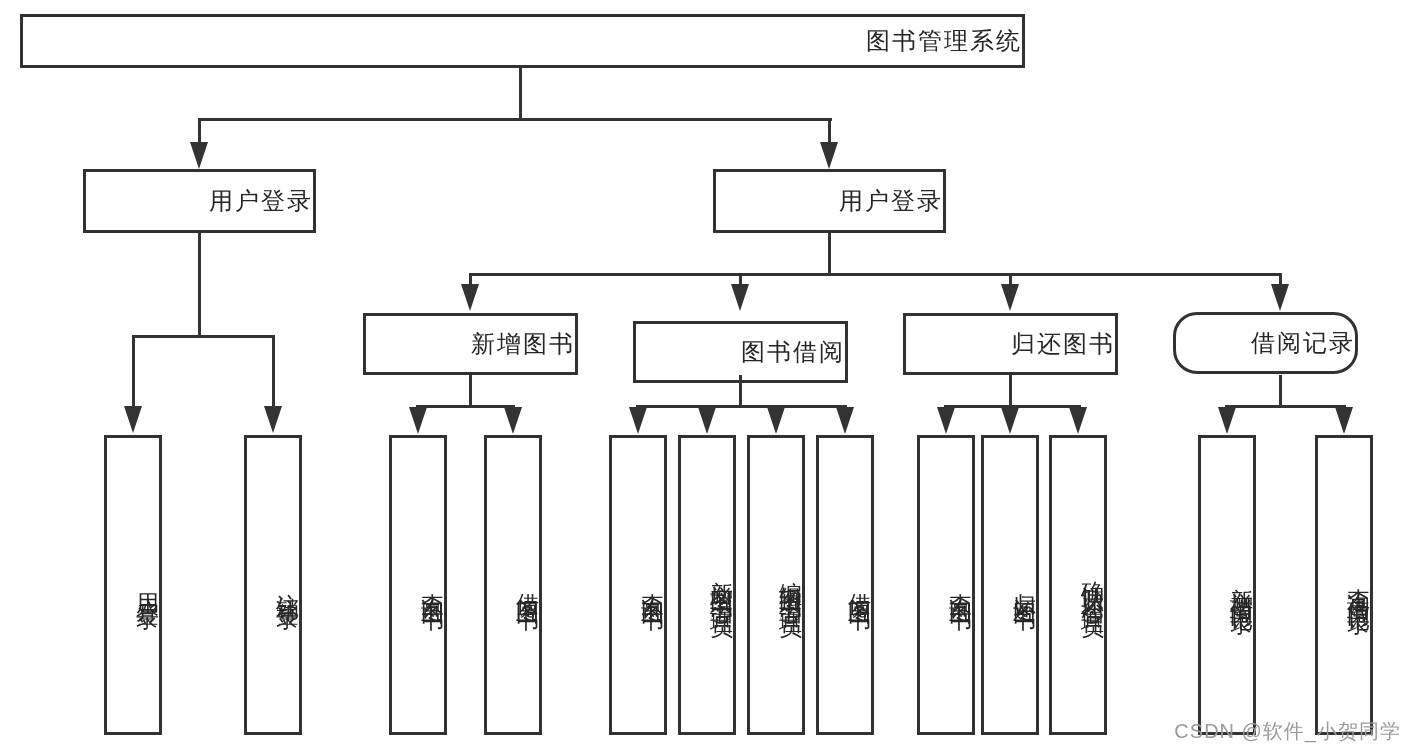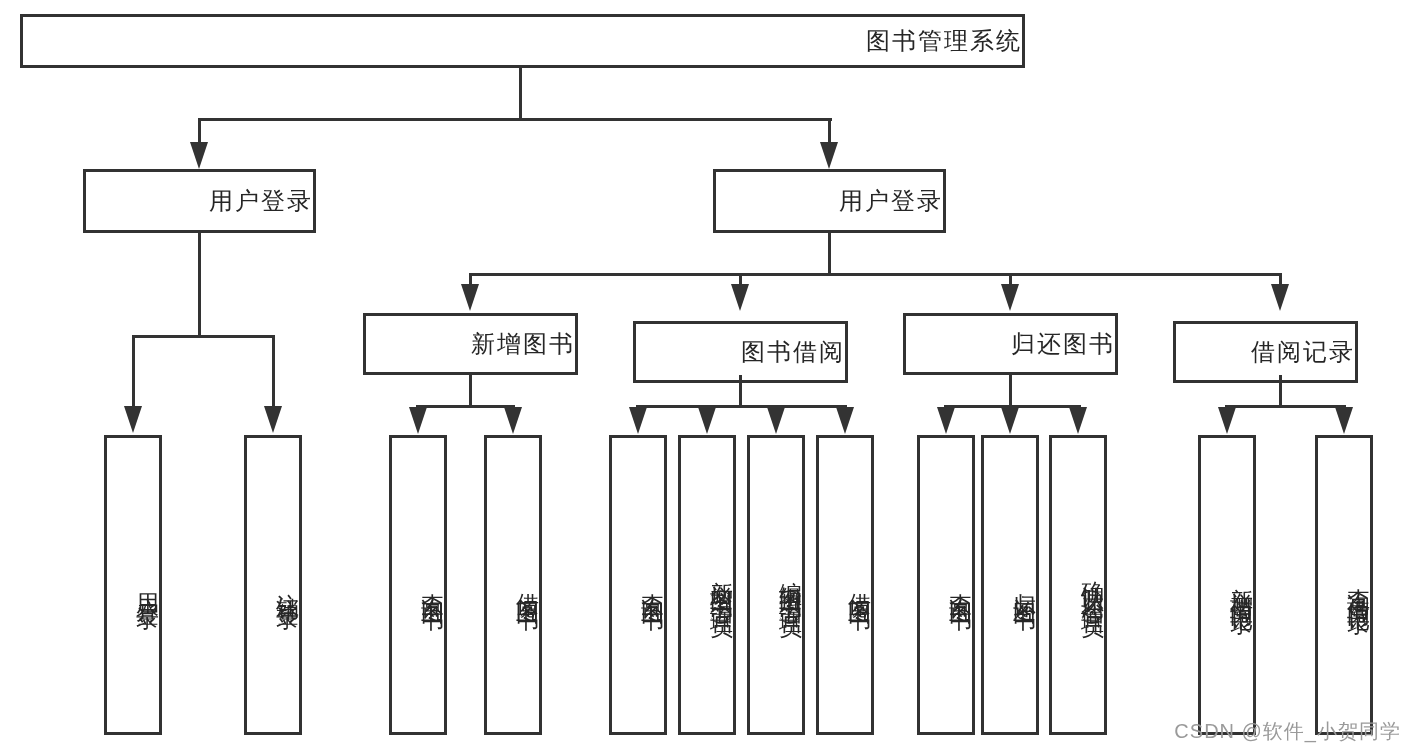--- a/index.html
+++ b/index.html
@@ -76,21 +76,21 @@
 
   <div class="box" style="left:363px; top:313px; width:215px; height:62px;">
     <span class="hlabel">新增图书</span>
   </div>
   <div class="box" style="left:633px; top:313px; width:215px; height:62px;margin-top:8px;">
     <span class="hlabel">图书借阅</span>
   </div>
   <div class="box" style="left:903px; top:313px; width:215px; height:62px;">
     <span class="hlabel">归还图书</span>
   </div>
-  <div class="box" style="left:1173px; top:321px; width:185px; height:62px;">
+  <div class="box" style="left:1173px; top:312px; width:185px; height:62px;border-radius:24px;">
     <span class="hlabel">借阅记录</span>
   </div>
 
   <div class="box" style="left:104px; top:435px; width:58px; height:300px;">
     <span class="vlabel">用户登录</span>
   </div>
   <div class="box" style="left:244px; top:435px; width:58px; height:300px;">
     <span class="vlabel">注销登录</span>
   </div>
 

